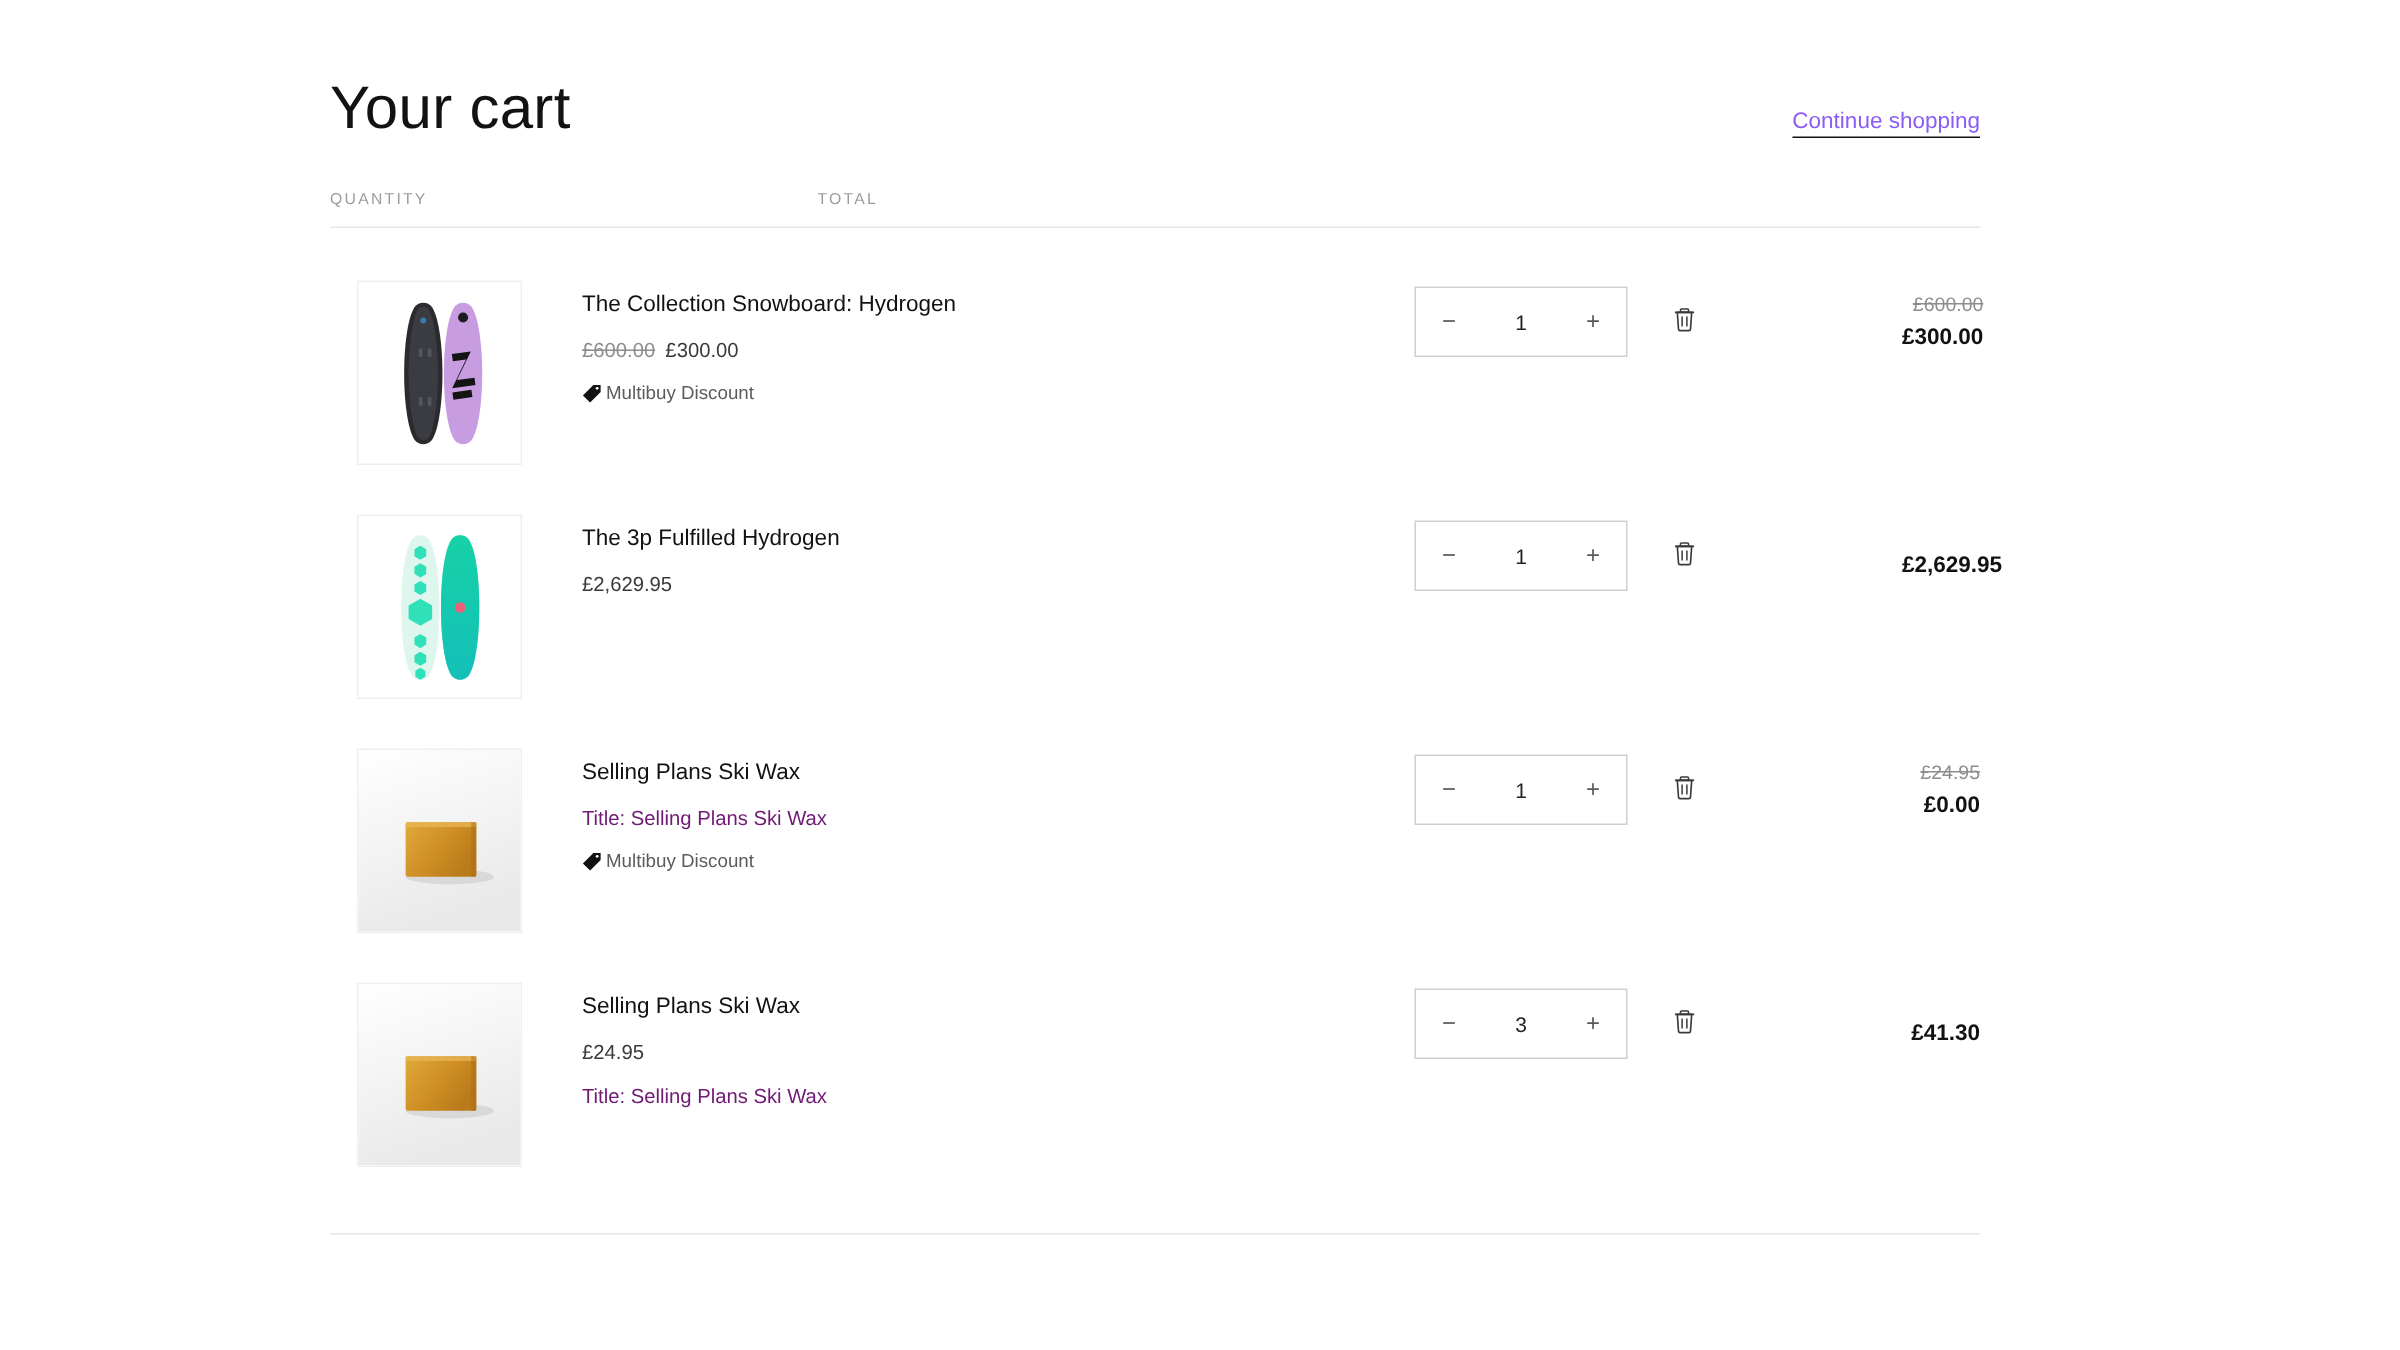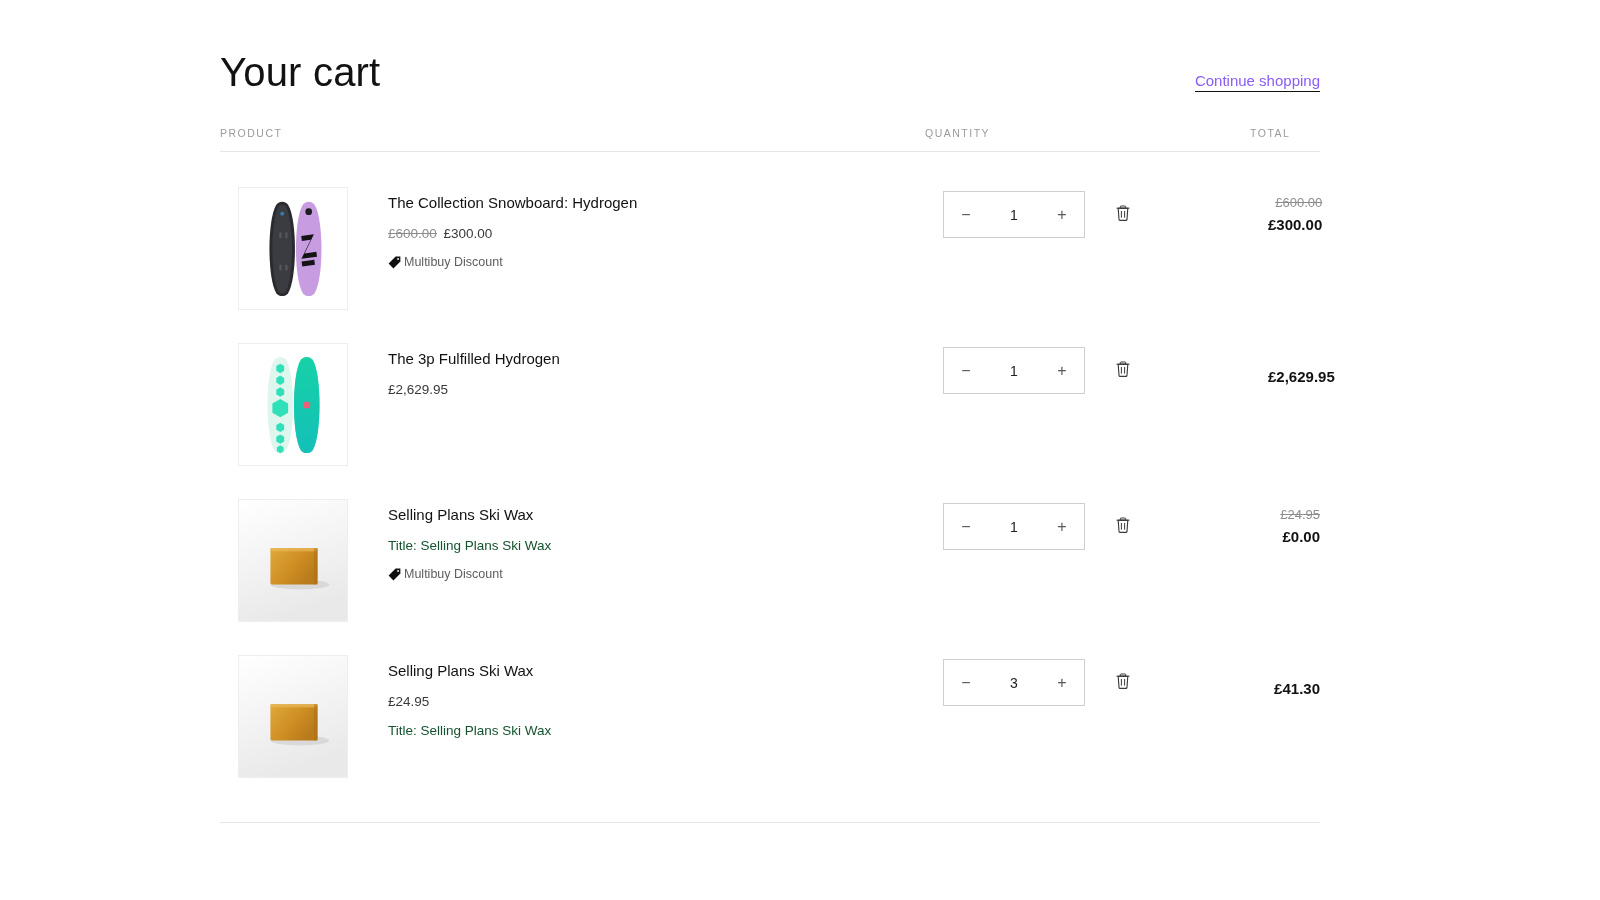--- a/index.html
+++ b/index.html
@@ -117,21 +117,21 @@
     margin-bottom: 10px;
   }
   .price-old {
     color: #8d8d8d;
     text-decoration: line-through;
     margin-right: 3px;
   }
   .price-new { color: #3a3a3a; }
   .variant-line {
     font-size: 13.5px;
-    color: #14532d;
+    color: #701a75;
     line-height: 1.4;
     margin-bottom: 10px;
   }
   .discount-line {
     display: flex;
     align-items: center;
     gap: 3px;
     font-size: 12.5px;
     color: #5c5c5c;
     line-height: 1.4;
@@ -217,21 +217,20 @@
 
 <div class="page">
   <div class="cart-wrap">
 
     <div class="cart-header">
       <h1 class="page-title">Your cart</h1>
       <a class="continue-link">Continue shopping</a>
     </div>
 
     <div class="col-heads">
-      <div class="ch ch-product">PRODUCT</div>
       <div class="ch ch-quantity">QUANTITY</div>
       <div class="ch ch-total">TOTAL</div>
     </div>
 
     <div class="cart-items">
 
       <div class="cart-row r1">
         <div class="media-cell">
           <a class="thumb">
             <svg viewBox="0 0 110 123">

